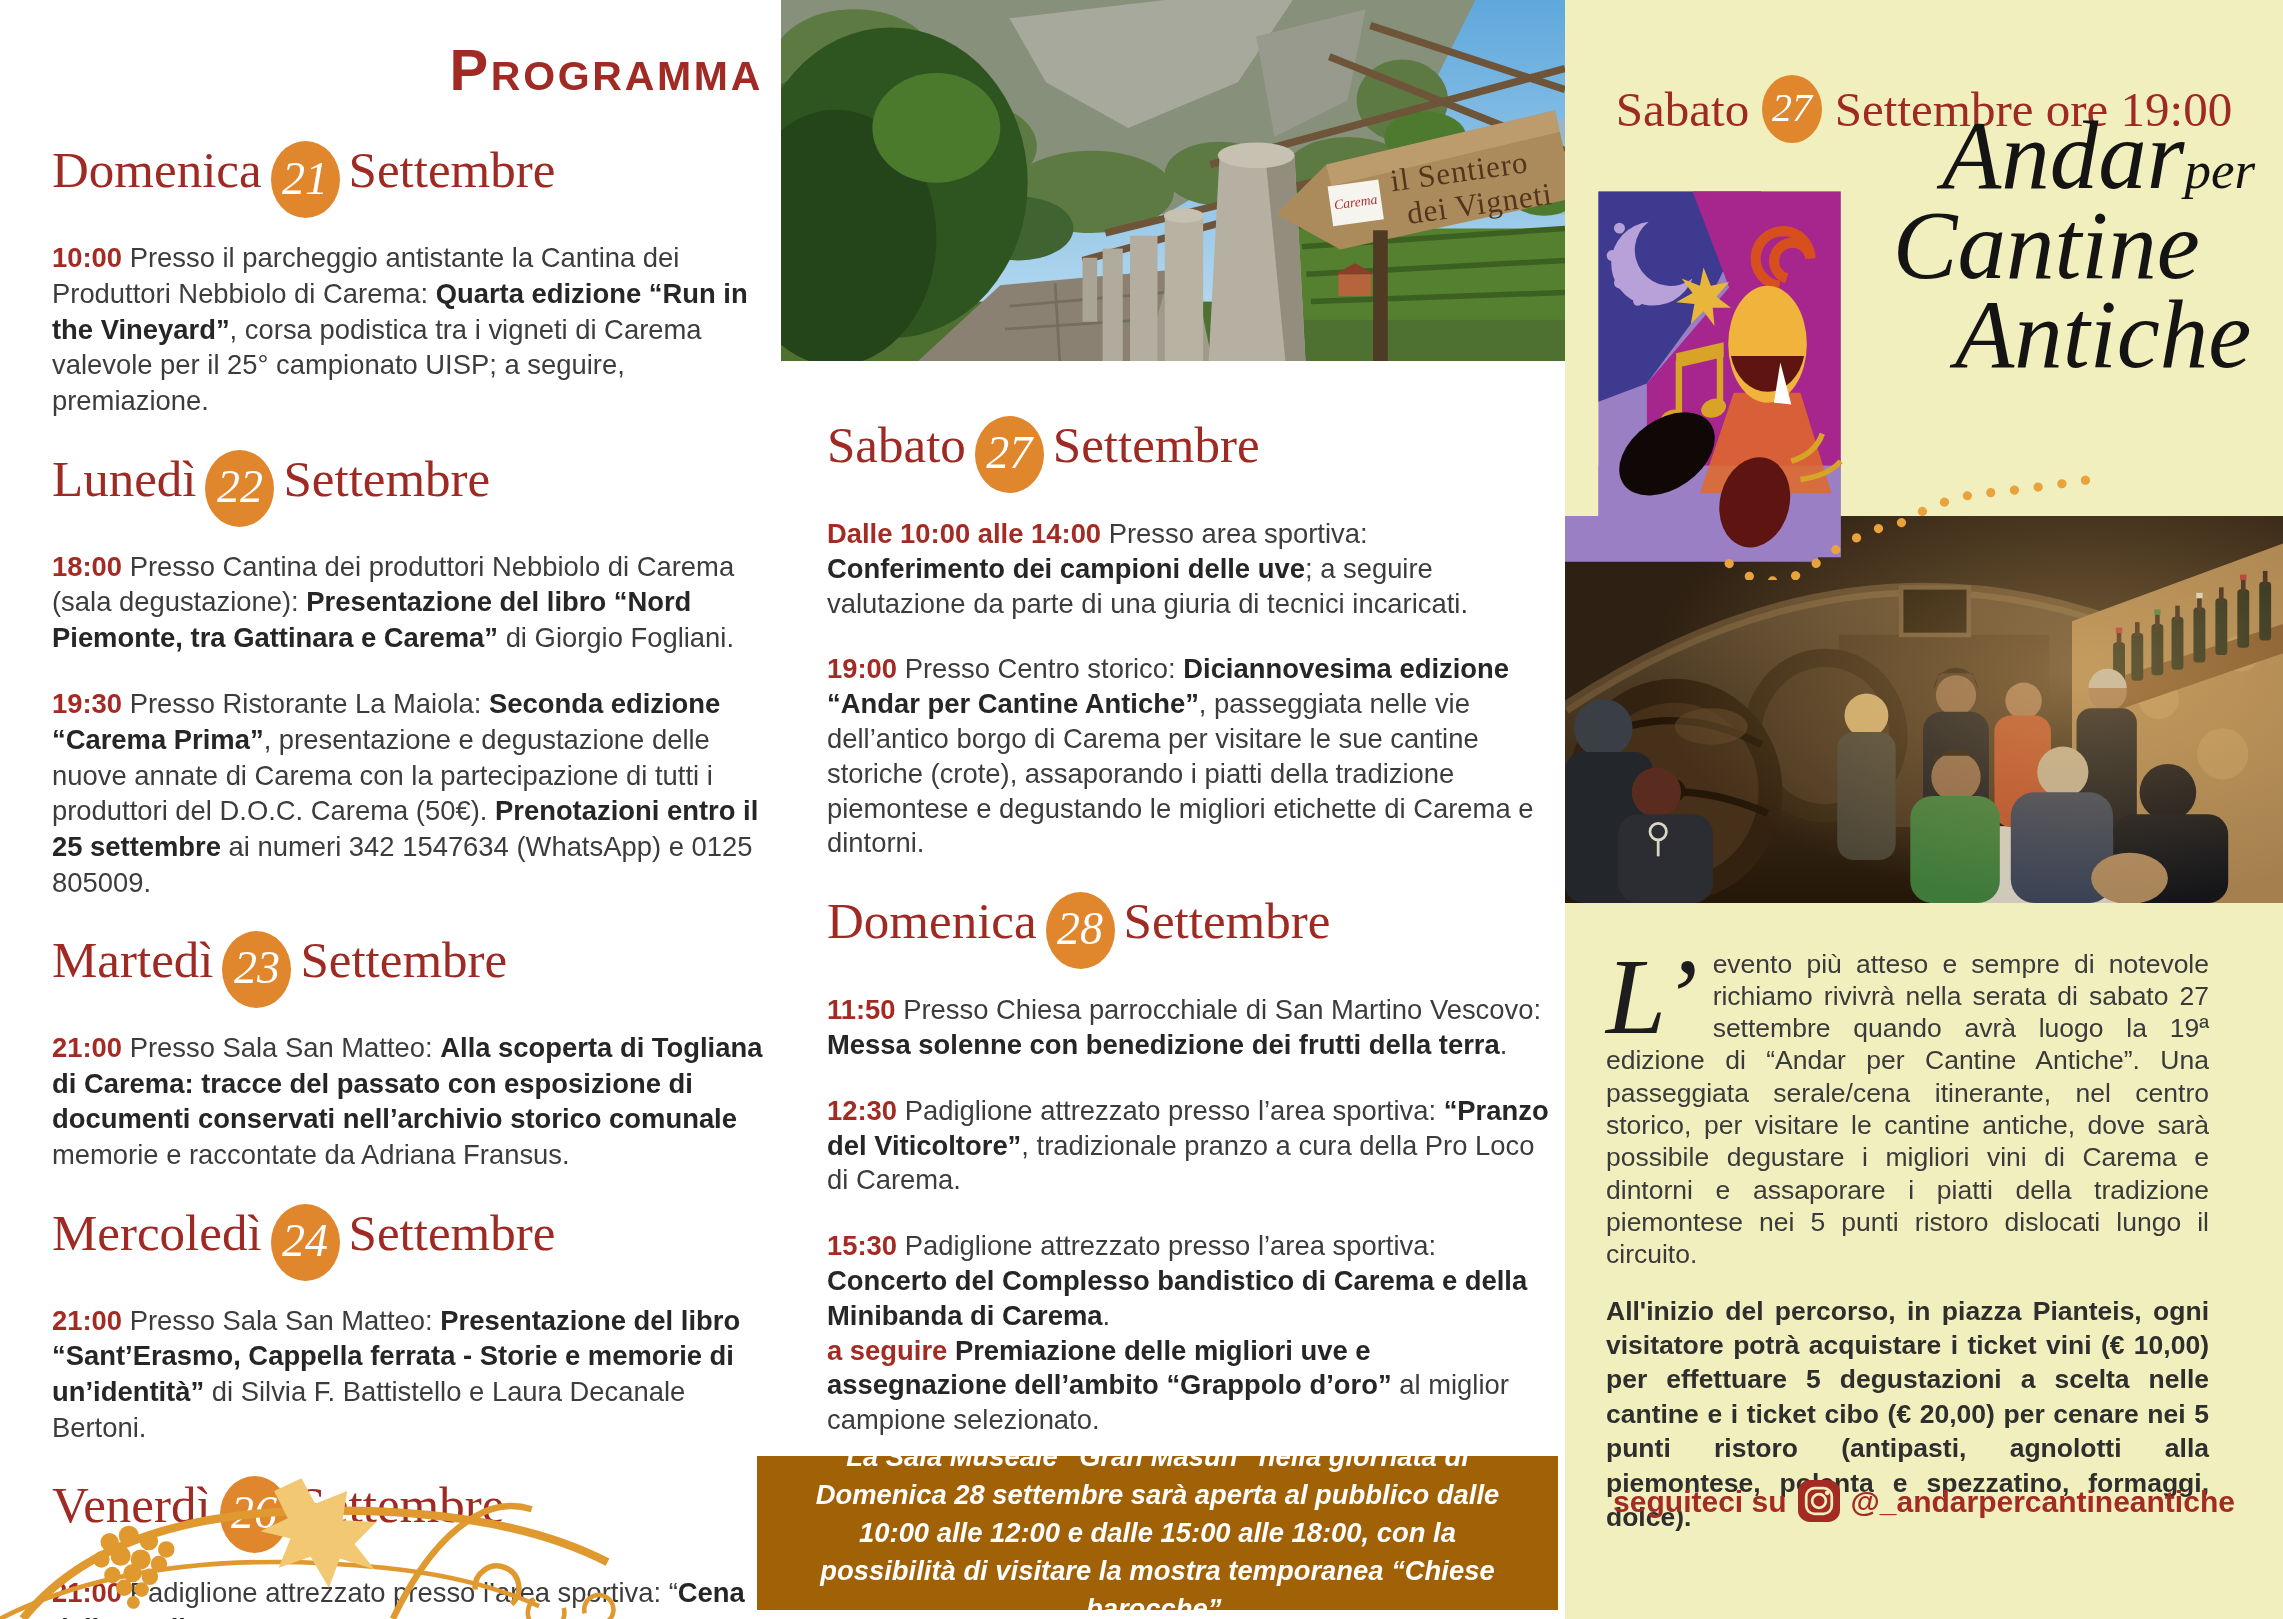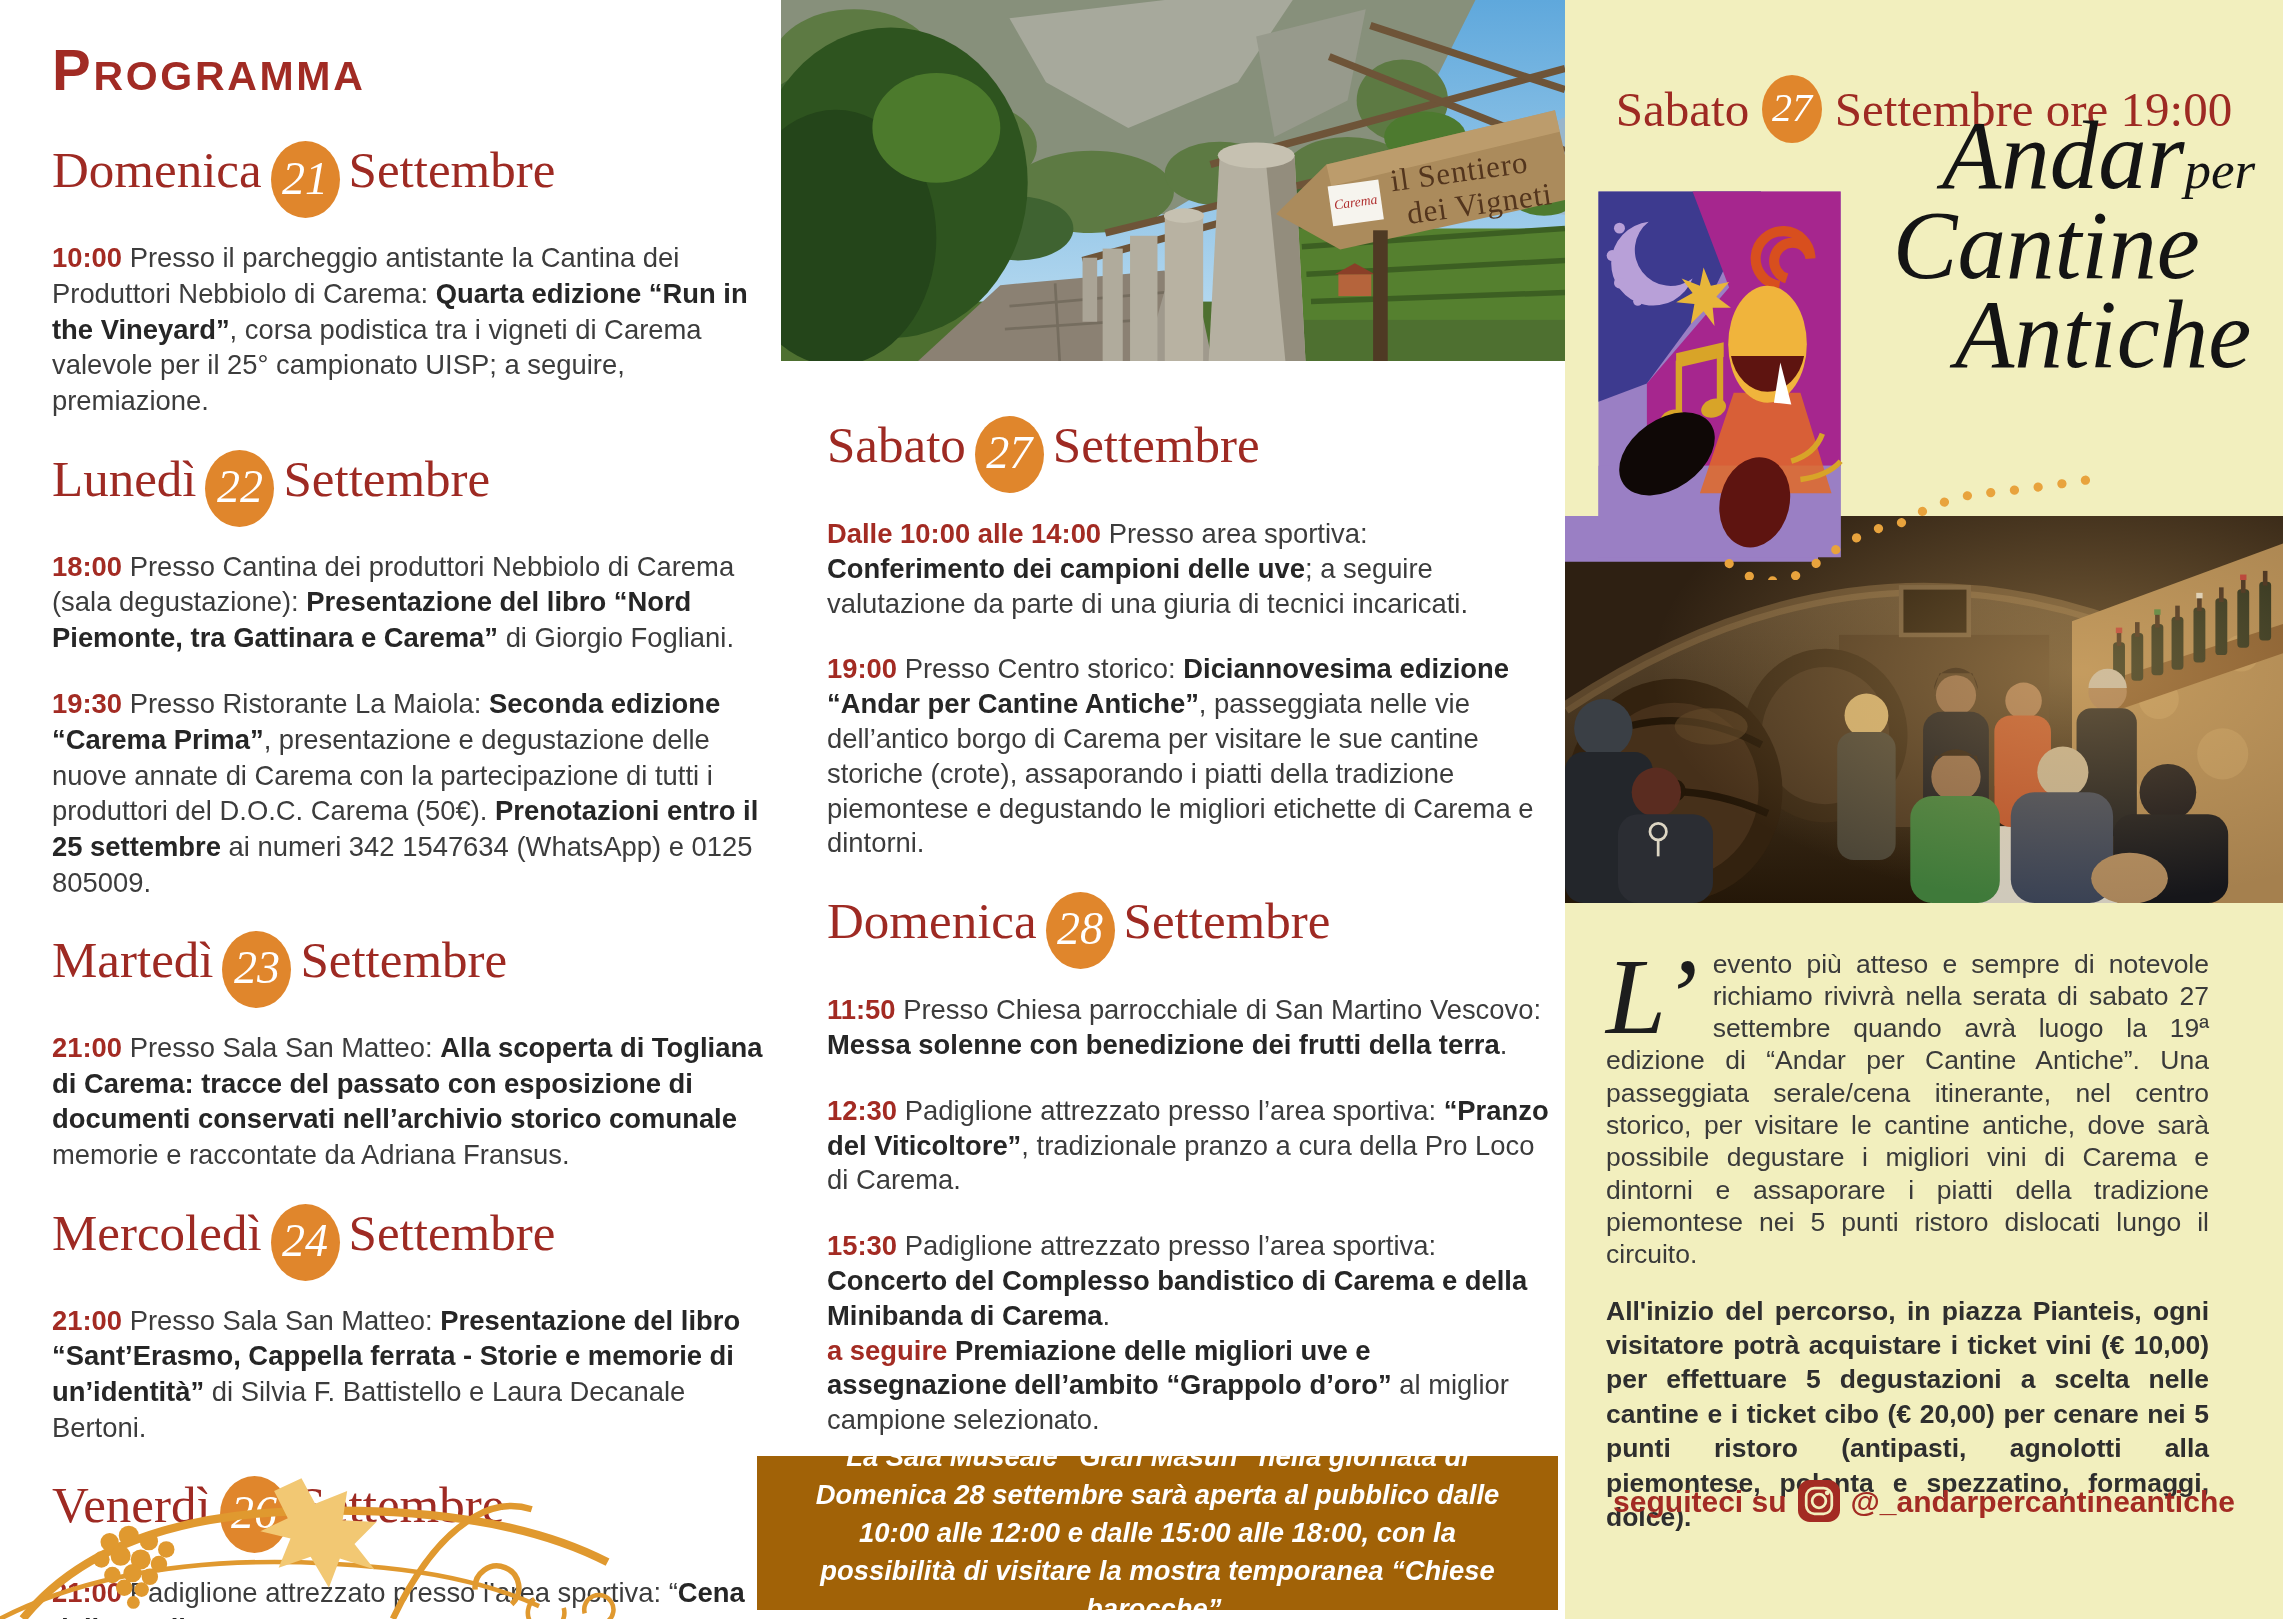--- a/index.html
+++ b/index.html
@@ -3,21 +3,21 @@
 <meta charset="utf-8">
 <style>
   html,body{margin:0;padding:0;}
   body{width:2283px;height:1619px;position:relative;background:#ffffff;overflow:hidden;
        font-family:"Liberation Sans",sans-serif;}
   .col{position:absolute;top:0;height:1619px;}
   
   #col-left{left:0;width:781px;background:#fff;}
   .left-inner{position:absolute;left:52px;top:27.4px;width:711px;}
   .brochure-title{font-family:"Liberation Sans",sans-serif;font-variant:small-caps;
-       font-weight:bold;font-size:58px;letter-spacing:2.7px;color:#a12b24;margin:9.1px 0 38px 0;}
+       font-weight:bold;font-size:58px;letter-spacing:2.7px;color:#a12b24;margin:9.1px 0 38px 0;text-align:right;}
   .day{margin:0 0 31px 0;}
   .day-head{display:flex;align-items:flex-start;gap:9px;font-family:"Liberation Serif",serif;
        font-weight:normal;font-size:51px;color:#9e2a23;margin:0 0 22px 0;}
   .day-badge{flex:0 0 auto;width:69px;height:77px;border-radius:50%;background:#e0862c;
        color:#fff;font-family:"Liberation Serif",serif;font-style:italic;font-size:46px;
        display:flex;align-items:center;justify-content:center;padding-bottom:3.7px;box-sizing:border-box;}
   .event{margin:0 0 31px 0;font-size:27.4px;line-height:1.3;color:#3c3c3c;}
   #col-mid .event{line-height:1.27;}
   .seg-t,.seg-rb{color:#a32b23;font-weight:bold;}
   .seg-b{color:#262626;font-weight:bold;}

